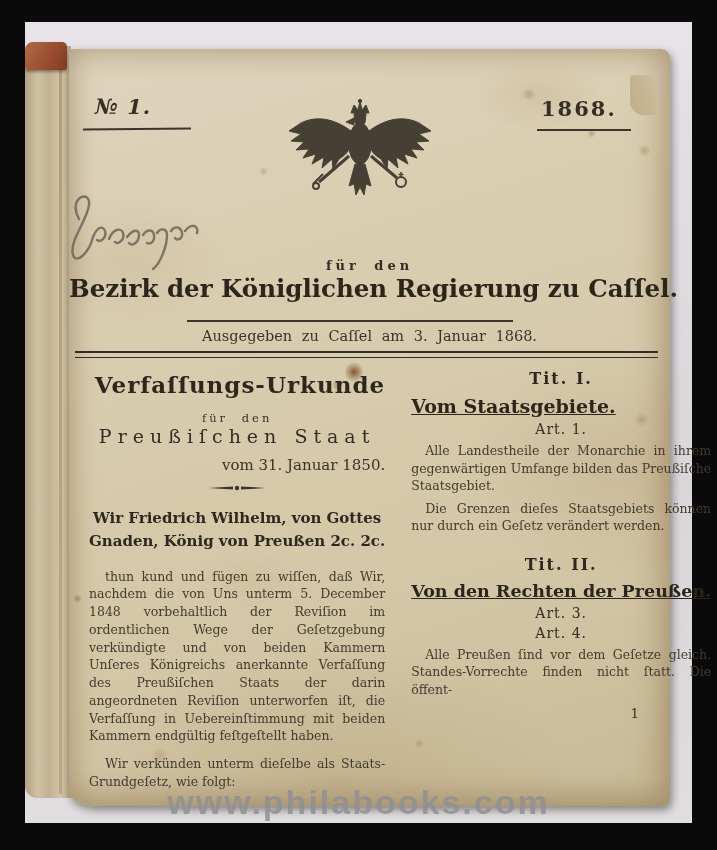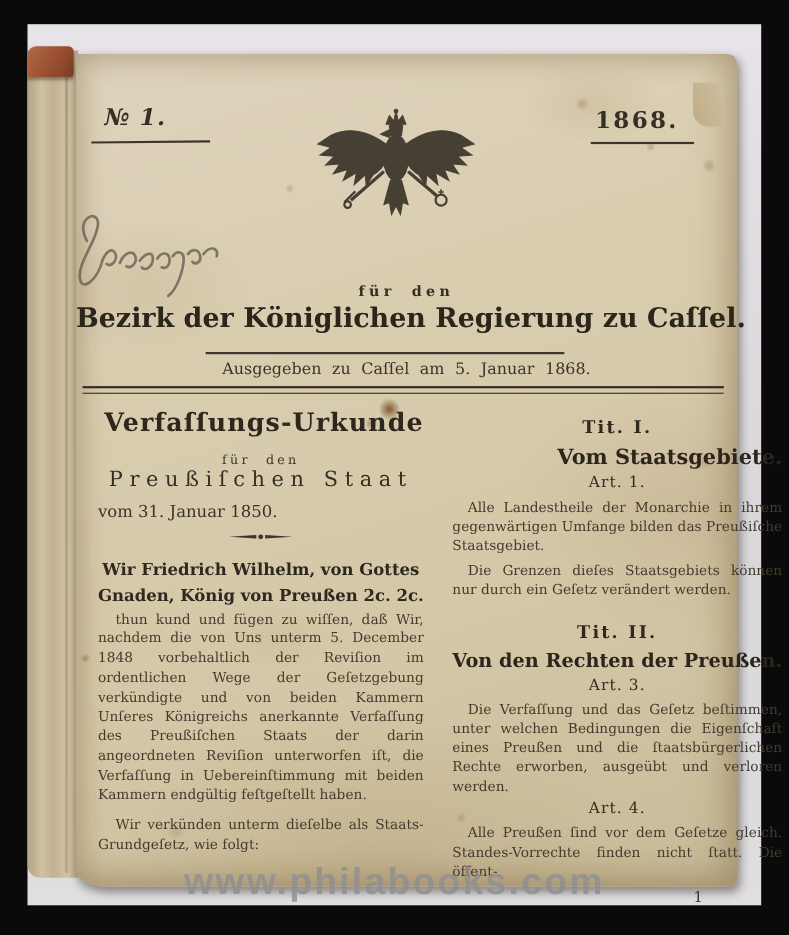--- a/index.html
+++ b/index.html
@@ -68,29 +68,29 @@
             font-size:14.5px;word-spacing:5px;color:#3a3329;}
   .rule2{position:absolute;left:6px;right:12px;top:302px;height:4px;
             border-top:2.5px solid #332d23;border-bottom:1.5px solid #332d23;}
 
   
   .columns{position:absolute;left:20px;right:16px;top:318px;bottom:28px;display:flex;gap:26px;}
   .col{flex:1;position:relative;}
   .doc-title{text-align:right;font-size:23px;font-weight:bold;letter-spacing:1px;color:#2d2godin;color:#2d271d;margin-top:4px;}
   .fuer-den-2{text-align:center;font-size:11.5px;letter-spacing:3px;word-spacing:7px;margin-top:13px;color:#3a3329;}
   .state-title{text-align:center;font-size:19px;letter-spacing:6px;white-space:nowrap;color:#332d23;}
-  .doc-date{text-align:left;font-size:15px;margin-top:9px;color:#3a3329;}
+  .doc-date{text-align:right;font-size:15px;margin-top:9px;color:#3a3329;}
   .ornament{display:block;margin:9px auto 0;width:58px;height:10px;}
   .proclamation{margin-top:14px;text-align:center;font-weight:bold;font-size:15px;line-height:1.55;
             white-space:nowrap;color:#2e2必81e;color:#2e281e;}
-  .body-par{font-size:12.5px;line-height:1.42;text-align:justify;text-indent:16px;color:#433b2e;}
+  .body-par{margin-top:14px;font-size:12.5px;line-height:1.42;text-align:justify;text-indent:16px;color:#433b2e;}
   .body-par2{margin-top:10px;font-size:12.5px;line-height:1.42;text-align:justify;text-indent:16px;color:#433b2e;}
 
-  .tit-label{text-align:center;font-size:16px;font-weight:bold;letter-spacing:2px;margin-top:12px;color:#2e281e;}
-  .tit-heading{text-align:right;font-size:19px;font-weight:bold;margin-top:7px;white-space:nowrap;color:#2b251b;}
+  .tit-label{text-align:center;font-size:16px;font-weight:bold;letter-spacing:2px;margin-top:2px;color:#2e281e;}
+  .tit-heading{text-align:left;font-size:19px;font-weight:bold;margin-top:7px;white-space:nowrap;color:#2b251b;text-decoration:underline;}
   .tit-heading.small{font-size:17.5px;}
   .art-label{text-align:center;font-size:14px;letter-spacing:1px;margin-top:4px;color:#332d23;}
   .art-text{margin-top:5px;font-size:12.5px;line-height:1.4;text-align:justify;text-indent:14px;color:#433b2e;}
   .tit2-label{margin-top:20px;}
   .page-number{margin-top:7px;padding-right:72px;text-align:right;font-size:13.5px;color:#3a3329;}
 
   
   .watermark{position:absolute;left:0;right:0;top:761px;text-align:center;z-index:5;
             font-family:"Liberation Sans","DejaVu Sans",sans-serif;font-weight:bold;
             font-size:34px;letter-spacing:2px;color:#8f8f93;opacity:.82;}
@@ -154,21 +154,21 @@
         </g>
       </svg>
 
       <svg class="signature" viewBox="0 0 185 88">
         <path d="M24 32 C 12 10 36 2 34 18 C 32 34 14 54 18 68 C 21 78 34 66 38 50 C 42 40 48 38 50 44 C 52 50 46 56 42 53 M54 52 C 58 42 66 40 68 46 C 70 52 64 58 60 55 M72 50 C 78 42 84 42 84 48 C 84 56 76 60 74 56 M88 48 C 92 42 98 42 99 48 C 100 54 96 58 92 56 M102 46 C 106 40 112 42 112 48 C 112 58 106 76 98 82 M116 44 C 120 38 126 40 127 46 C 128 52 122 54 120 51 M130 44 C 136 36 144 38 142 46" fill="none" stroke="#665f54" stroke-width="2.4" stroke-linecap="round" opacity=".8"></path>
       </svg>
 
       <div class="fuer-den-1">für den</div>
       <div class="region-title">Bezirk der Königlichen Regierung zu Caſſel.</div>
       <div class="rule1"></div>
-      <div class="dateline">Ausgegeben zu Caſſel am 5. Januar 1868.</div>
+      <div class="dateline">Ausgegeben zu Caſſel am 3. Januar 1868.</div>
       <div class="rule2"></div>
 
       <div class="columns">
 
         <div class="col">
           <div class="doc-title">Verfaſſungs-Urkunde</div>
           <div class="fuer-den-2">für den</div>
           <div class="state-title">Preußiſchen Staat</div>
           <div class="doc-date">vom 31. Januar 1850.</div>
           <svg class="ornament" viewBox="0 0 58 10">
@@ -188,21 +188,20 @@
 
         <div class="col">
           <div class="tit-label">Tit. I.</div>
           <div class="tit-heading">Vom Staatsgebiete.</div>
           <div class="art-label">Art. 1.</div>
           <div class="art-text">Alle Landestheile der Monarchie in ihrem gegenwärtigen Umfange bilden das Preußiſche Staatsgebiet.</div>
           <div class="art-text">Die Grenzen dieſes Staatsgebiets können nur durch ein Geſetz verändert werden.</div>
           <div class="tit-label tit2-label">Tit. II.</div>
           <div class="tit-heading small">Von den Rechten der Preußen.</div>
           <div class="art-label">Art. 3.</div>
-          <div class="art-text">Die Verfaſſung und das Geſetz beſtimmen, unter welchen Bedingungen die Eigenſchaft eines Preußen und die ſtaatsbürgerlichen Rechte erworben, ausgeübt und verloren werden.</div>
           <div class="art-label">Art. 4.</div>
           <div class="art-text">Alle Preußen ſind vor dem Geſetze gleich. Standes-Vorrechte finden nicht ſtatt. Die öffent-</div>
           <div class="page-number">1</div>
         </div>
 
       </div>
     </div>
 
     <div class="watermark">www.philabooks.com</div>
   </div>

